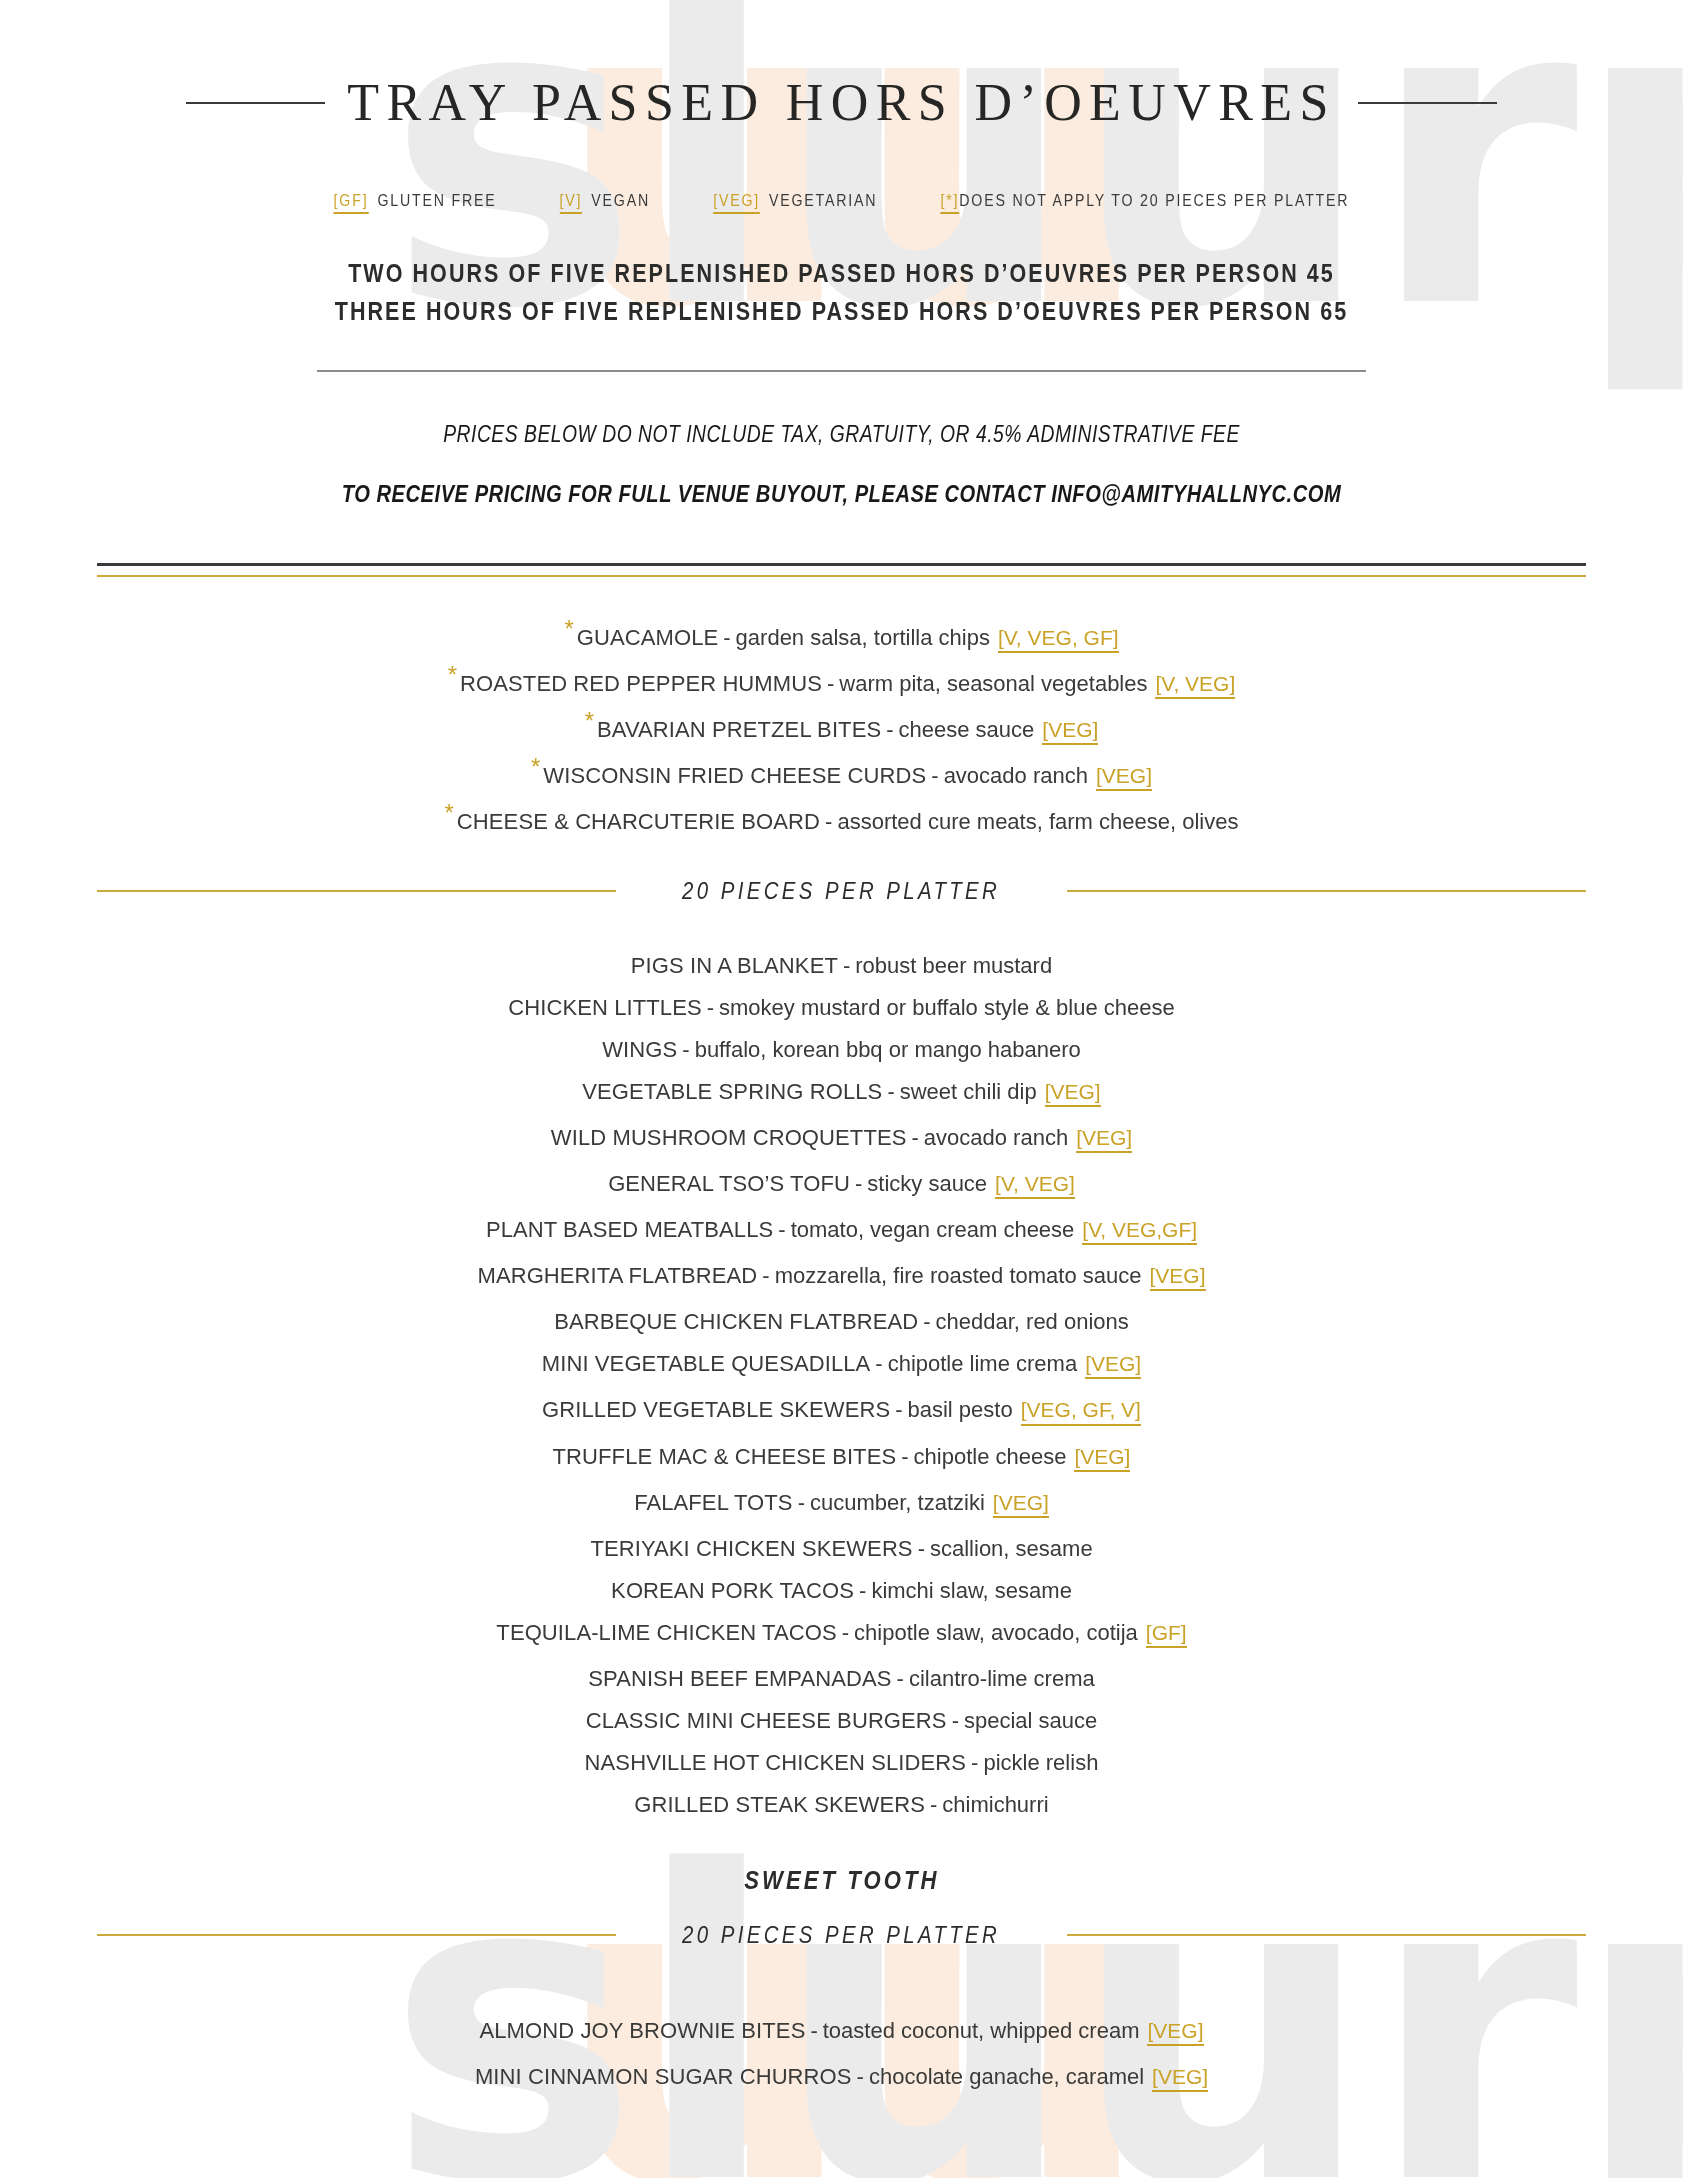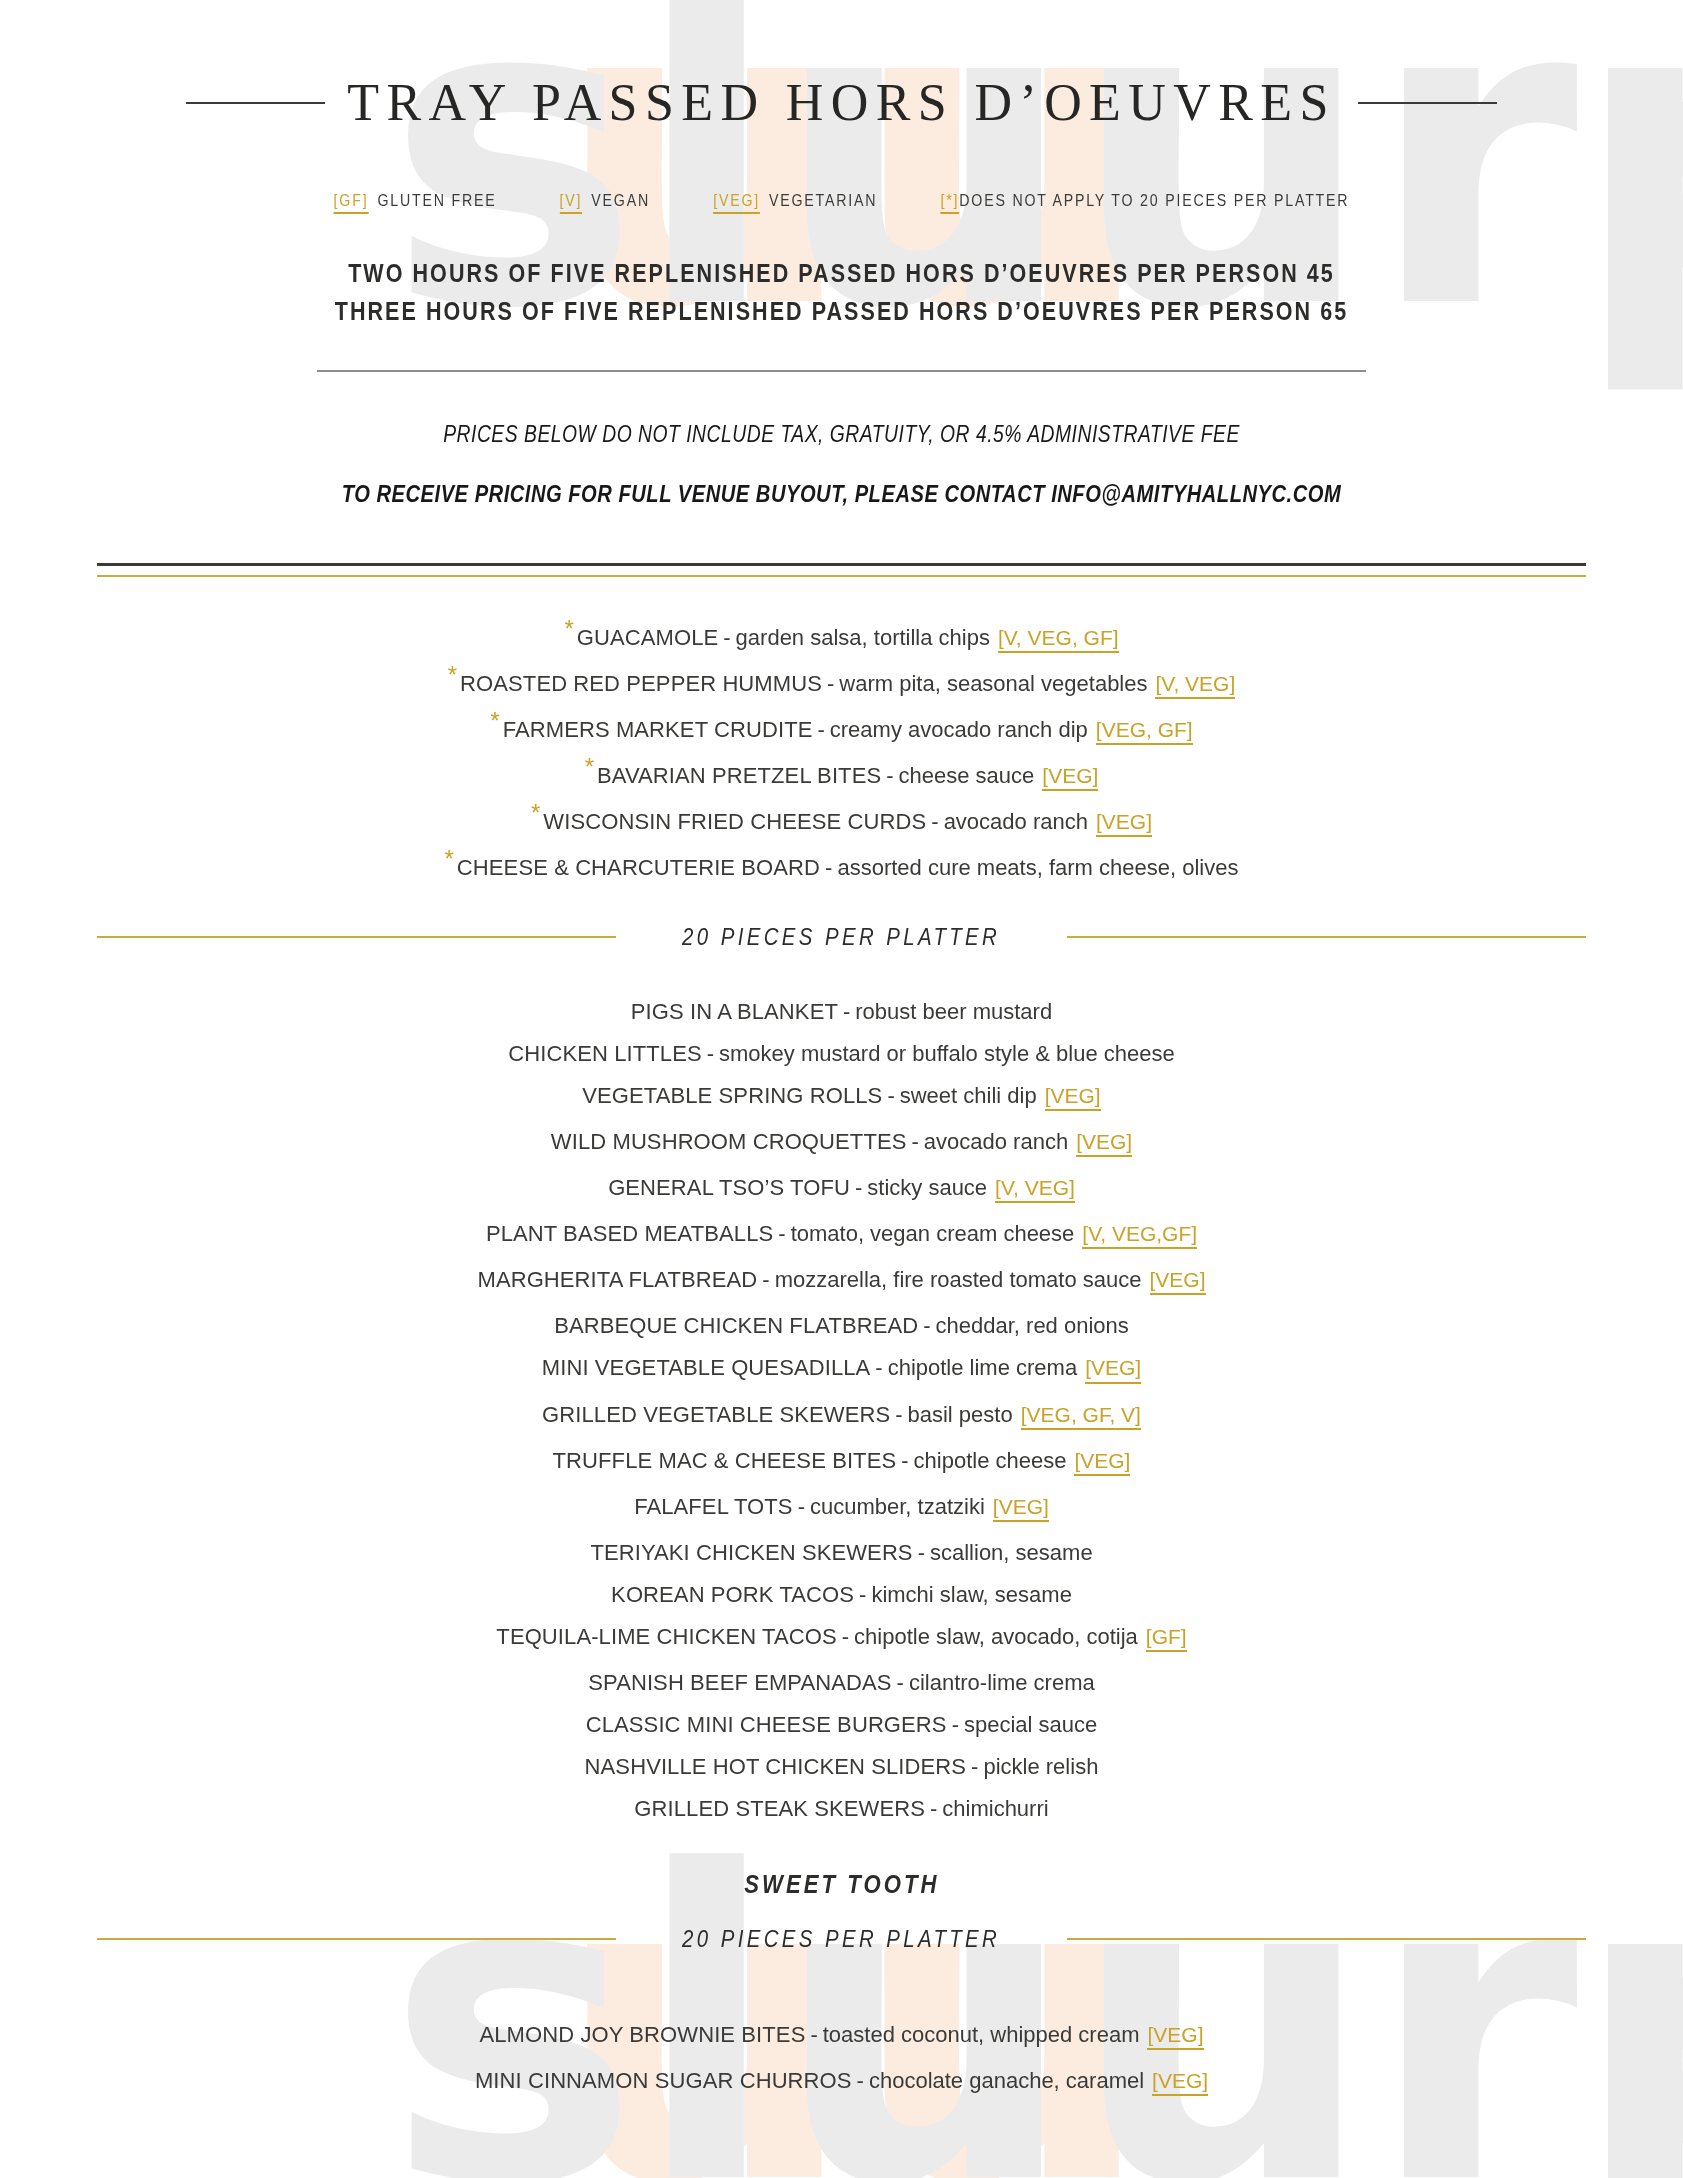--- a/index.html
+++ b/index.html
@@ -272,35 +272,35 @@
   </div>
 
   <div class="double-div">
     <div class="dark"></div>
     <div class="gold"></div>
   </div>
 
   <div class="items" id="section-stations">
       <div class="item"><span class="star">*</span><span class="item-name">GUACAMOLE</span><span class="item-dash">-</span><span class="item-desc">garden salsa, tortilla chips</span><span class="item-tag">[V, VEG, GF]</span></div>
       <div class="item"><span class="star">*</span><span class="item-name">ROASTED RED PEPPER HUMMUS</span><span class="item-dash">-</span><span class="item-desc">warm pita, seasonal vegetables</span><span class="item-tag">[V, VEG]</span></div>
-      <div class="item"><span class="star">*</span><span class="item-name">FARMERS MARKET CRUDITE</span><span class="item-dash">-</span><span class="item-desc">creamy avocado ranch dip</span><span class="item-tag">[VEG, GF]</span></div>
       <div class="item"><span class="star">*</span><span class="item-name">BAVARIAN PRETZEL BITES</span><span class="item-dash">-</span><span class="item-desc">cheese sauce</span><span class="item-tag">[VEG]</span></div>
       <div class="item"><span class="star">*</span><span class="item-name">WISCONSIN FRIED CHEESE CURDS</span><span class="item-dash">-</span><span class="item-desc">avocado ranch</span><span class="item-tag">[VEG]</span></div>
       <div class="item"><span class="star">*</span><span class="item-name">CHEESE &amp; CHARCUTERIE BOARD</span><span class="item-dash">-</span><span class="item-desc">assorted cure meats, farm cheese, olives</span></div>
     </div>
 
   <div class="sect-div" style="margin-top:34px;">
     <div class="line gold"></div>
     <div class="sect-title">20 PIECES PER PLATTER</div>
     <div class="line gold"></div>
   </div>
 
   <div class="items" id="section-platters">
       <div class="item"><span class="item-name">PIGS IN A BLANKET</span><span class="item-dash">-</span><span class="item-desc">robust beer mustard</span></div>
       <div class="item"><span class="item-name">CHICKEN LITTLES</span><span class="item-dash">-</span><span class="item-desc">smokey mustard or buffalo style &amp; blue cheese</span></div>
+      <div class="item"><span class="item-name">WINGS</span><span class="item-dash">-</span><span class="item-desc">buffalo, korean bbq or mango habanero</span></div>
       <div class="item"><span class="item-name">VEGETABLE SPRING ROLLS</span><span class="item-dash">-</span><span class="item-desc">sweet chili dip</span><span class="item-tag">[VEG]</span></div>
       <div class="item"><span class="item-name">WILD MUSHROOM CROQUETTES</span><span class="item-dash">-</span><span class="item-desc">avocado ranch</span><span class="item-tag">[VEG]</span></div>
       <div class="item"><span class="item-name">GENERAL TSO’S TOFU</span><span class="item-dash">-</span><span class="item-desc">sticky sauce</span><span class="item-tag">[V, VEG]</span></div>
       <div class="item"><span class="item-name">PLANT BASED MEATBALLS</span><span class="item-dash">-</span><span class="item-desc">tomato, vegan cream cheese</span><span class="item-tag">[V, VEG,GF]</span></div>
       <div class="item"><span class="item-name">MARGHERITA FLATBREAD</span><span class="item-dash">-</span><span class="item-desc">mozzarella, fire roasted tomato sauce</span><span class="item-tag">[VEG]</span></div>
       <div class="item"><span class="item-name">BARBEQUE CHICKEN FLATBREAD</span><span class="item-dash">-</span><span class="item-desc">cheddar, red onions</span></div>
       <div class="item"><span class="item-name">MINI VEGETABLE QUESADILLA</span><span class="item-dash">-</span><span class="item-desc">chipotle lime crema</span><span class="item-tag">[VEG]</span></div>
       <div class="item"><span class="item-name">GRILLED VEGETABLE SKEWERS</span><span class="item-dash">-</span><span class="item-desc">basil pesto</span><span class="item-tag">[VEG, GF, V]</span></div>
       <div class="item"><span class="item-name">TRUFFLE MAC &amp; CHEESE BITES</span><span class="item-dash">-</span><span class="item-desc">chipotle cheese</span><span class="item-tag">[VEG]</span></div>
       <div class="item"><span class="item-name">FALAFEL TOTS</span><span class="item-dash">-</span><span class="item-desc">cucumber, tzatziki</span><span class="item-tag">[VEG]</span></div>

